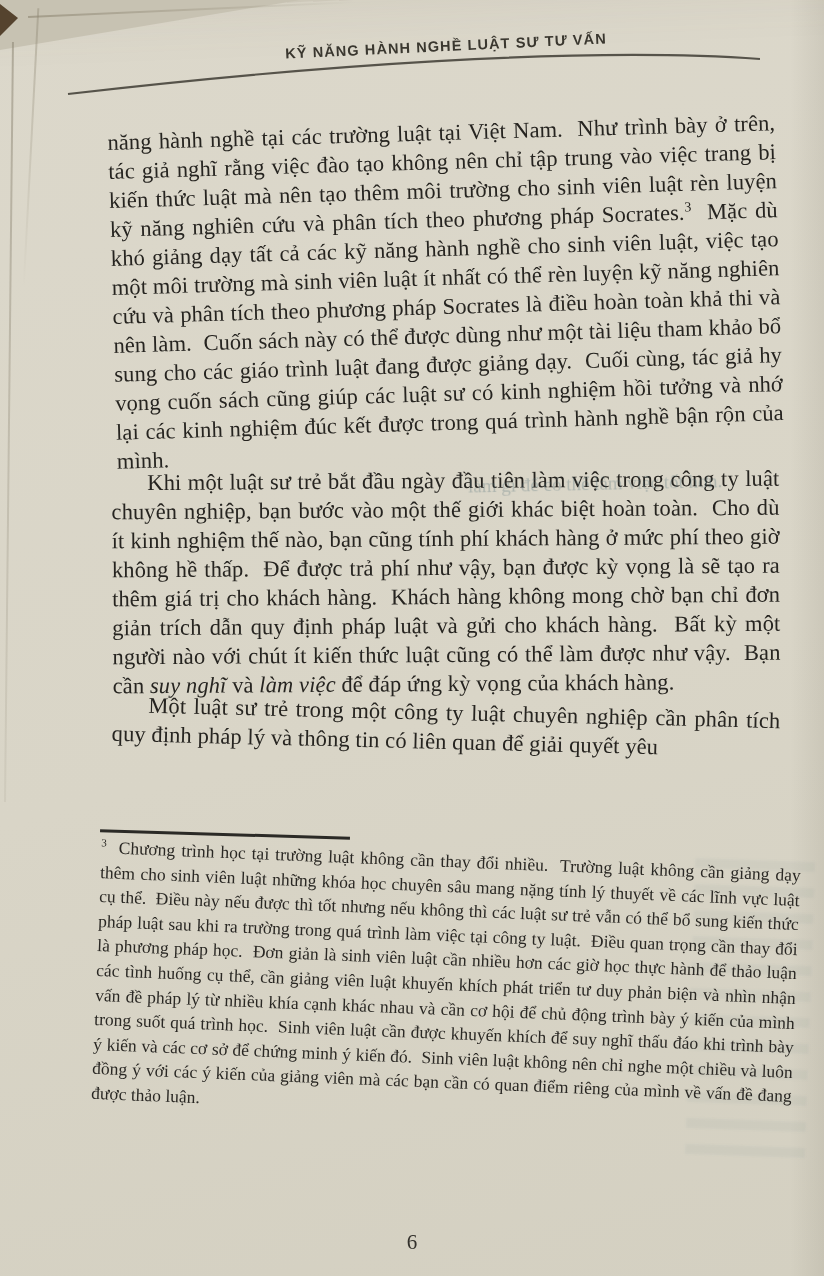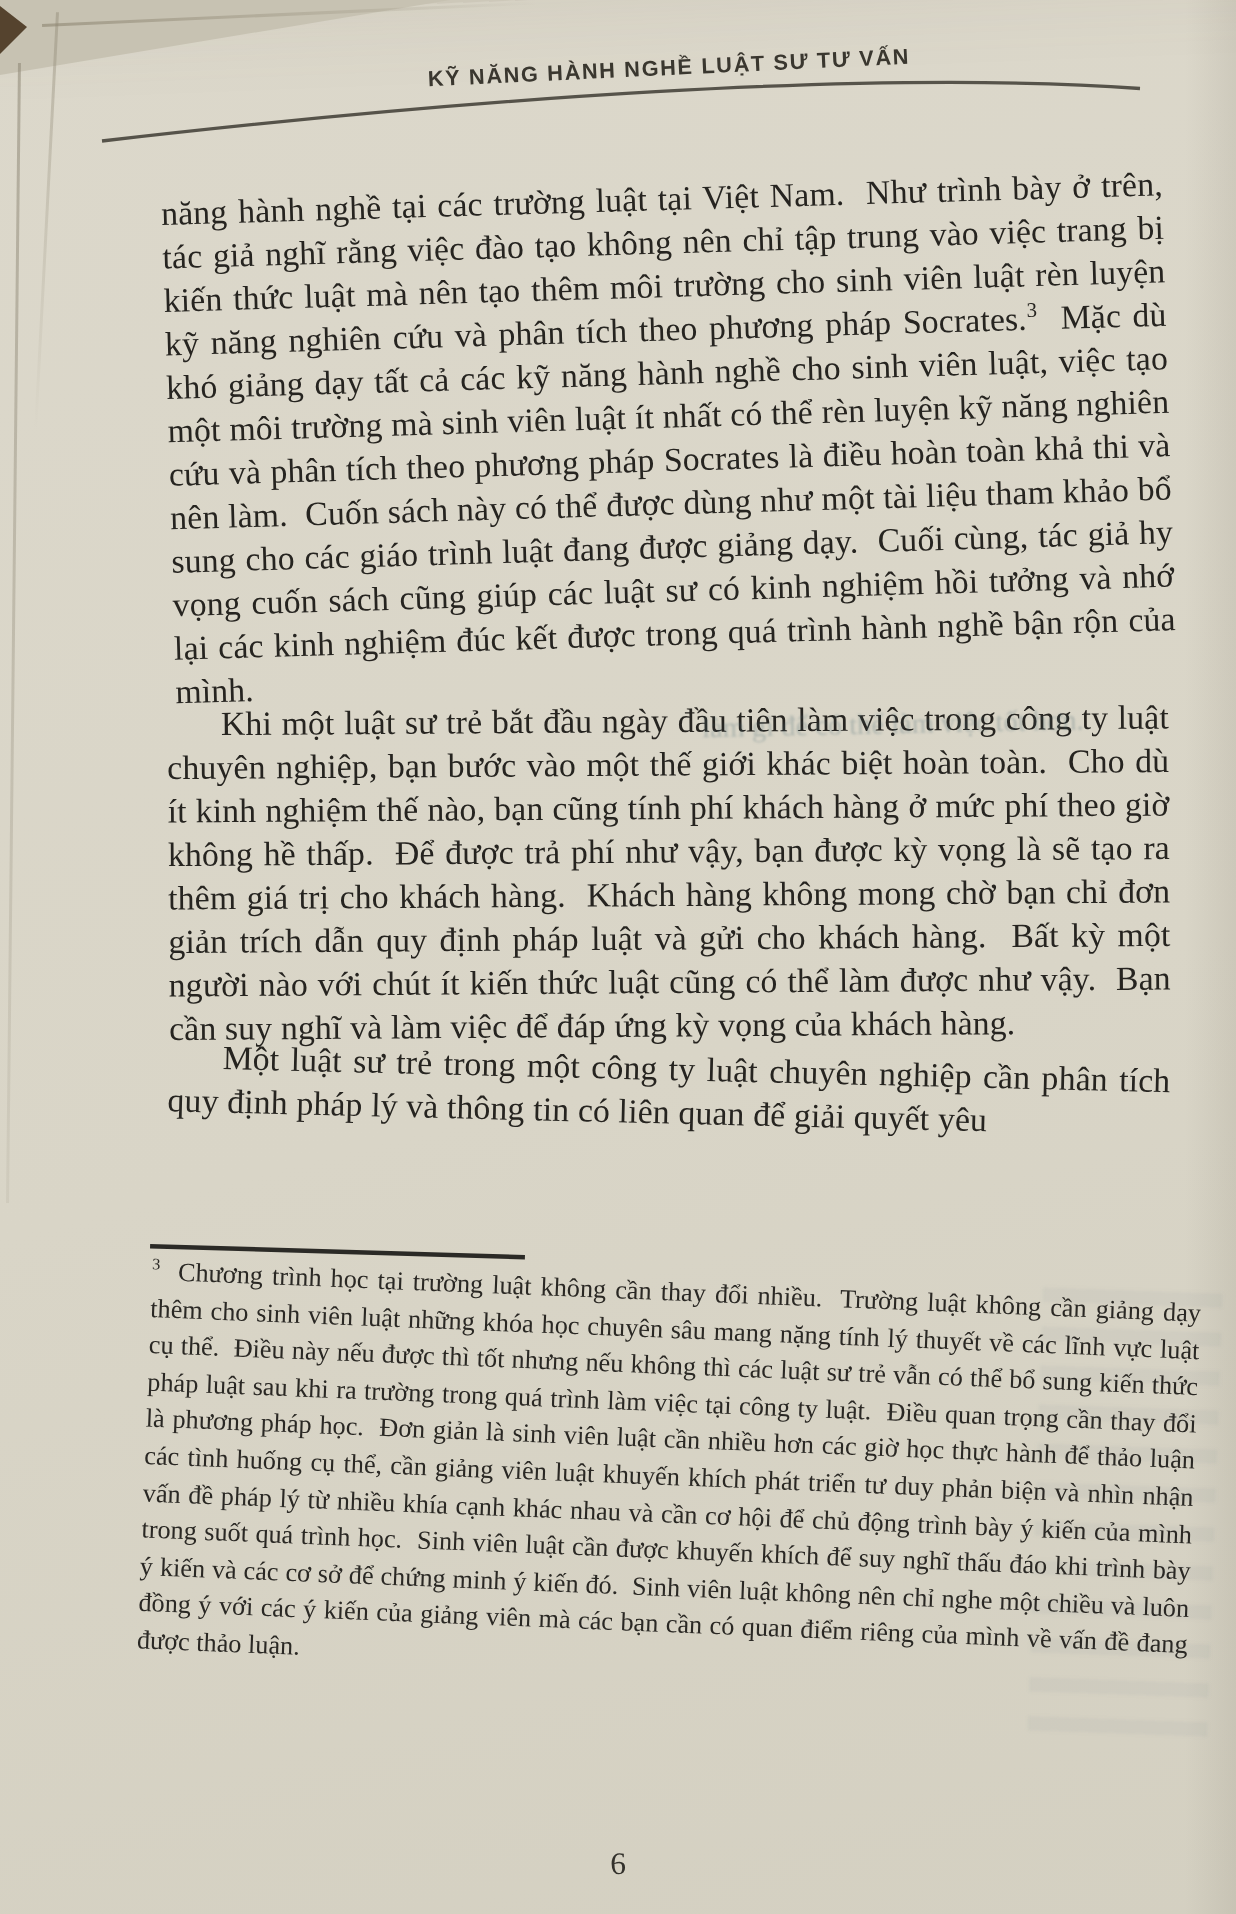--- a/index.html
+++ b/index.html
@@ -54,21 +54,21 @@
     position:absolute;left:112px;top:118px;width:668px;
     font-size:22.5px;line-height:29px;color:#262420;
     text-align:justify;letter-spacing:.1px;
   }
   .bodytext p{margin:0;}
   .p1{transform:rotate(-1.7deg);}
   .p2{transform:rotate(-.4deg);}
   .p3{transform:rotate(1.4deg);}
   .indent{text-indent:36px;}
   .sup{vertical-align:super;font-size:62%;line-height:0;}
-  .it{}
+  .it{font-style:italic;}
   .ghost{
     position:absolute;left:468px;top:472px;width:340px;
     font-size:19px;color:rgba(75,105,115,.30);
     transform:rotate(-1.2deg);filter:blur(.7px);
   }
   .ghost2{
     position:absolute;left:690px;top:860px;width:120px;height:300px;
     background:repeating-linear-gradient(
       to bottom,rgba(70,100,110,.05) 0 10px,rgba(70,100,110,0) 10px 26px);
     transform:rotate(2deg);filter:blur(1px);

